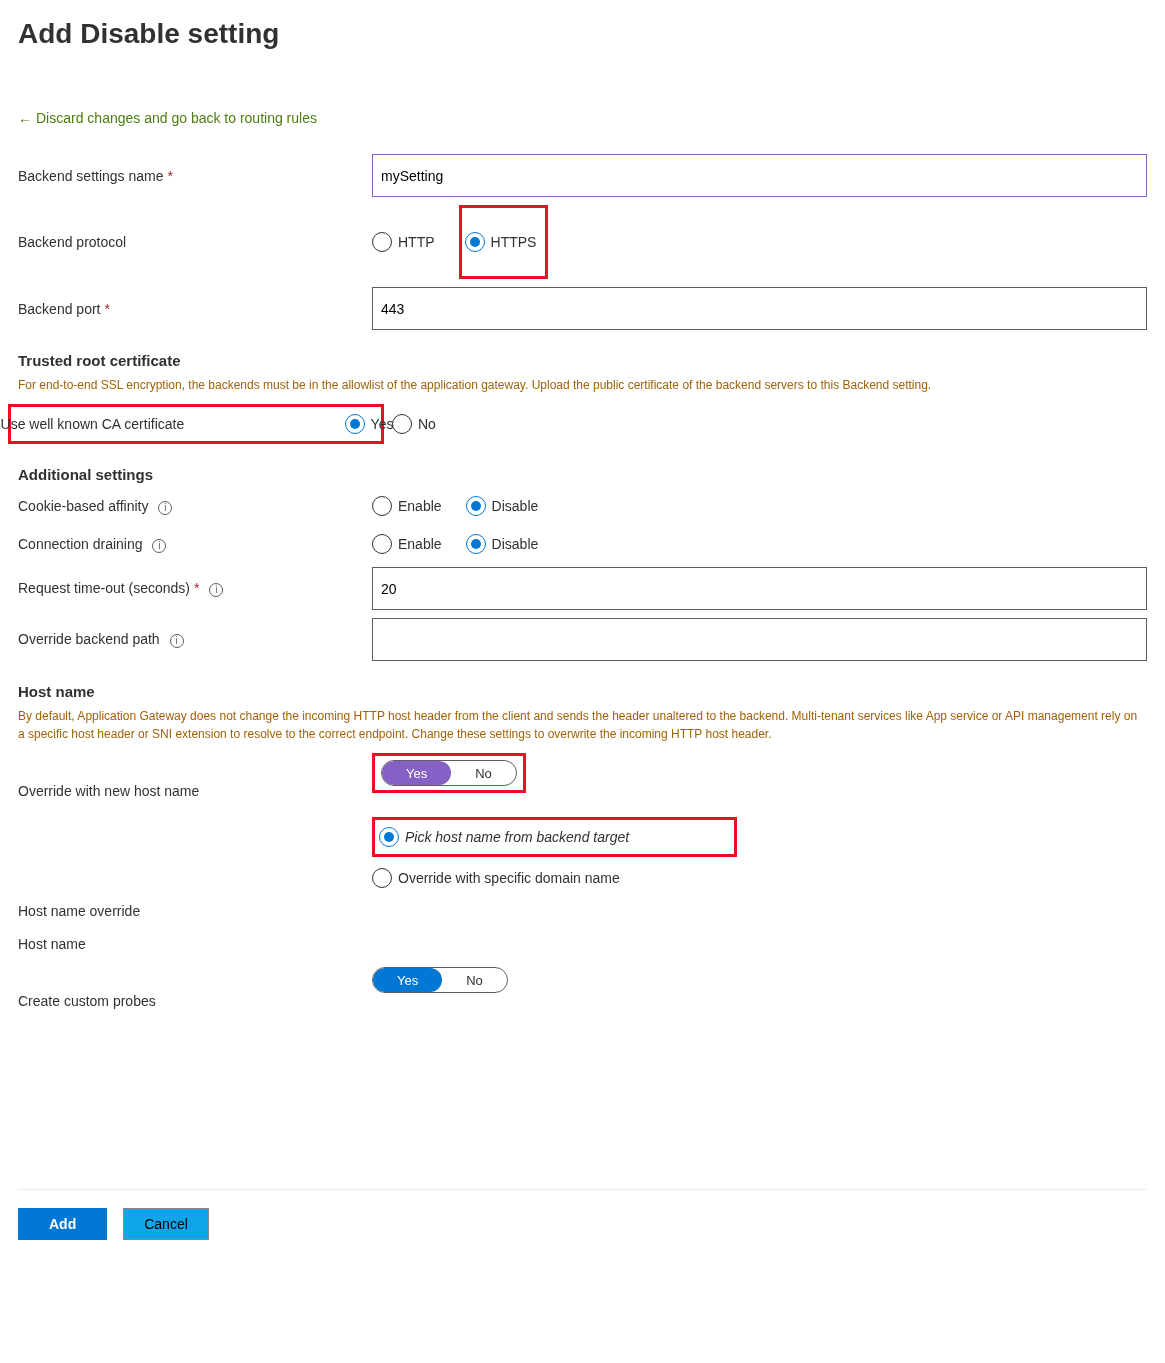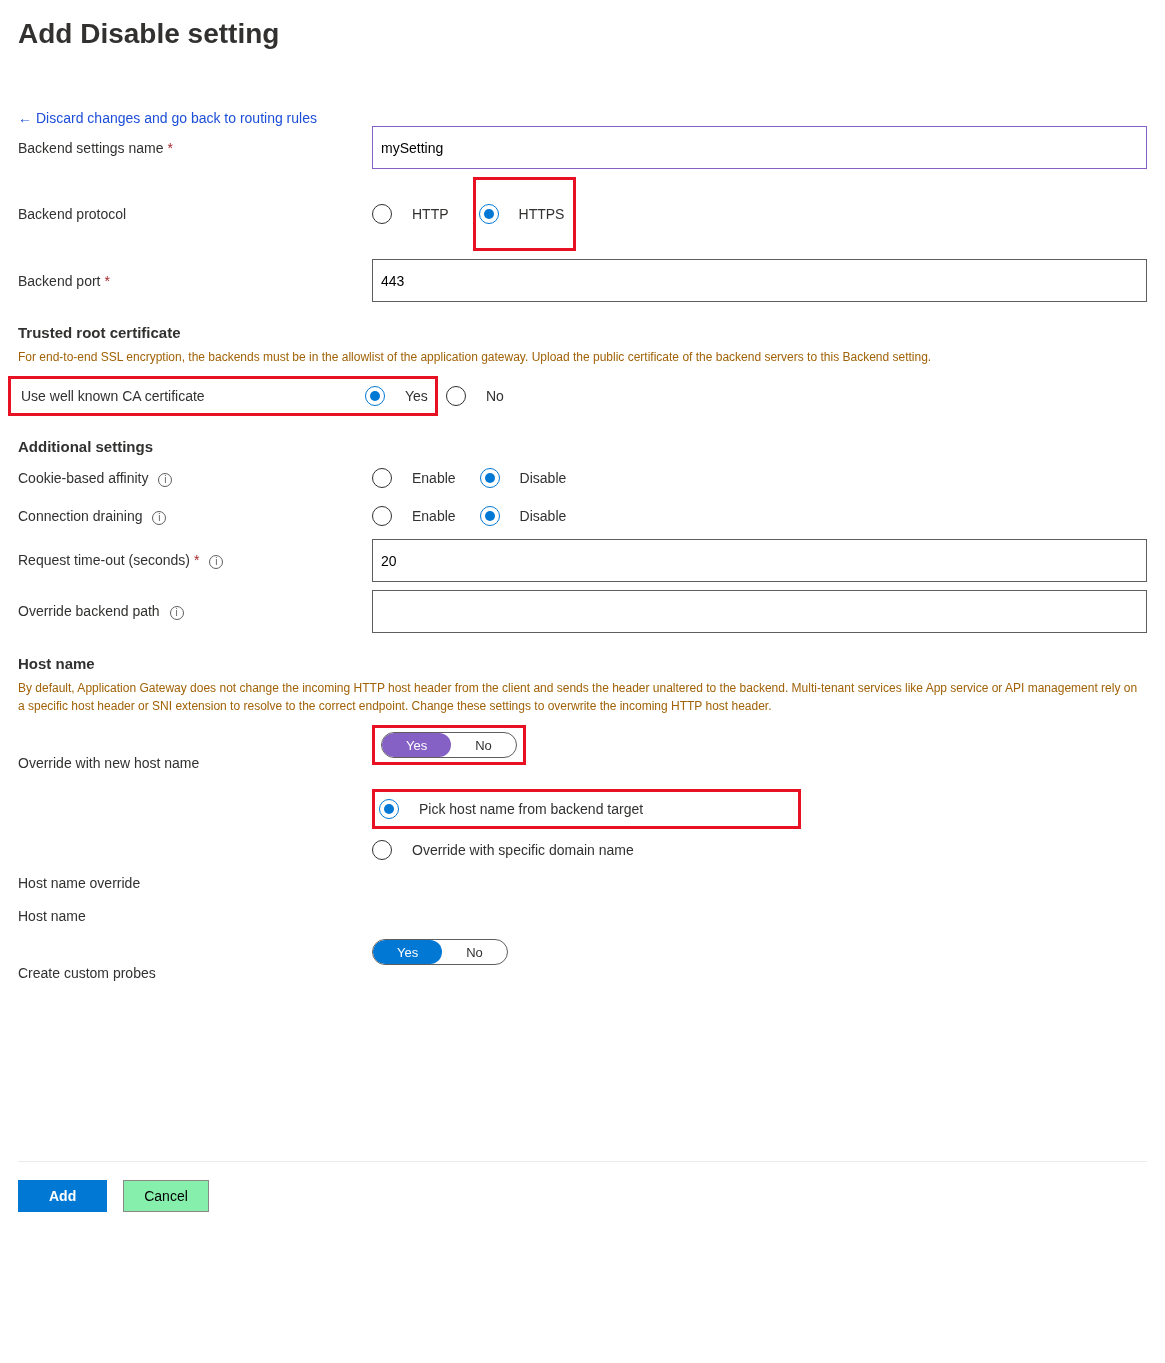--- a/index.html
+++ b/index.html
@@ -12,24 +12,25 @@
     background: #fff;
     width: 1165px;
     overflow-x: hidden;
   }
   .page-title {
     font-size: 28px;
     font-weight: 600;
     margin: 0 0 60px 0;
   }
   .back-link {
-    color: #1d4ed8;
+    color: #4d7c0f;
     font-size: 14px;
     cursor: pointer;
     display: inline-block;
+    margin-bottom: 28px;
   }
   .back-link .arrow { margin-right: 4px; }
   .row {
     display: flex;
     align-items: center;
     margin-bottom: 8px;
     min-height: 30px;
   }
   .label-col {
     width: 354px;
@@ -45,21 +46,21 @@
     height: 43px;
     padding: 2px 8px;
     font-size: 14px;
     border: 1px solid #605e5c;
     background: #fff;
     font-family: inherit;
   }
   input.text.disabled { background: #f3f2f1; color:#605e5c; border-color:#a19f9d; }
   input.text.focused { border-color:#8661c5; border-width:1px; outline:none; }
   .radio-group { display: flex; align-items:center; gap:6px; }
-  .radio-wrap { display:flex; align-items:center; gap:20px; margin-right:18px; height:30px;}
+  .radio-wrap { display:flex; align-items:center; gap:6px; margin-right:18px; height:30px;}
   .radio {
     width:20px; height:20px; border-radius:50%;
     border:1px solid #323130; display:flex; align-items:center; justify-content:center;
     flex-shrink:0; cursor:pointer;
   }
   .radio .dot {
     width:10px; height:10px; border-radius:50%; background:#0078d4; display:none;
   }
   .radio.selected { border-color:#0078d4; }
   .radio.selected .dot { display:block; }
@@ -88,21 +89,21 @@
   
   .footer {
     position:relative;
     margin-top:180px;
     border-top:1px solid #edebe9;
     padding:18px 0;
     display:flex; gap:16px;
   }
   .btn {
     height:32px; padding:0 20px; font-size:14px; font-family:inherit;
-    border:1px solid #8a8886; background:#86efac; cursor:pointer;
+    border:1px solid #8a8886; background:#0ea5e9; cursor:pointer;
   }
   .btn.primary { background:#0078d4; color:#fff; border-color:#0078d4; padding:0 30px; font-weight:600;}
   .vbox { display:flex; flex-direction:column; gap:6px; }
 </style>
 </head>
 <body>
 
 
 
 <h1 class="page-title">Add Disable setting</h1>
@@ -148,21 +149,21 @@
   <div class="field-col">
     <input class="text" value="443" style="">
   </div>
 </div>
 
 
 <div class="section-head">Trusted root certificate</div>
 <div class="section-text">For end-to-end SSL encryption, the backends must be in the allowlist of the application gateway. Upload the public certificate of the backend servers to this Backend setting.</div>
 
 <div class="row" style="margin-left:-10px;">
-  <div class="hi-red-block" style="width:430px;">
+  <div class="hi-red-block" style="width:376px;justify-content:center;">
     <div class="label-col" style="width:350px; padding-left:6px;">Use well known CA certificate</div>
     <div class="radio-wrap" style="margin-right:4px;">
       <span class="radio selected">
           <span class="dot"></span>
         </span>
       <span>Yes</span>
     </div>
   </div>
   <div class="radio-wrap" style="margin-left:8px;">
     <span class="radio"></span>
@@ -241,21 +242,21 @@
   <div class="field-col vbox">
     <div>
       <span class="hi-red" style="padding:4px 6px;">
         <span class="pill">
           <span class="seg active-purple">Yes</span>
           <span class="seg">No</span>
         </span>
       </span>
     </div>
     <div style="height:12px;"></div>
-    <div class="hi-red-block" style="width:429px;">
+    <div class="hi-red-block" style="width:365px;font-style:italic;">
       <div class="radio-wrap" style="margin-right:0;">
         <span class="radio selected">
             <span class="dot"></span>
           </span>
         <span>Pick host name from backend target</span>
       </div>
     </div>
     <div class="radio-wrap">
       <span class="radio"></span>
       <span>Override with specific domain name</span>

